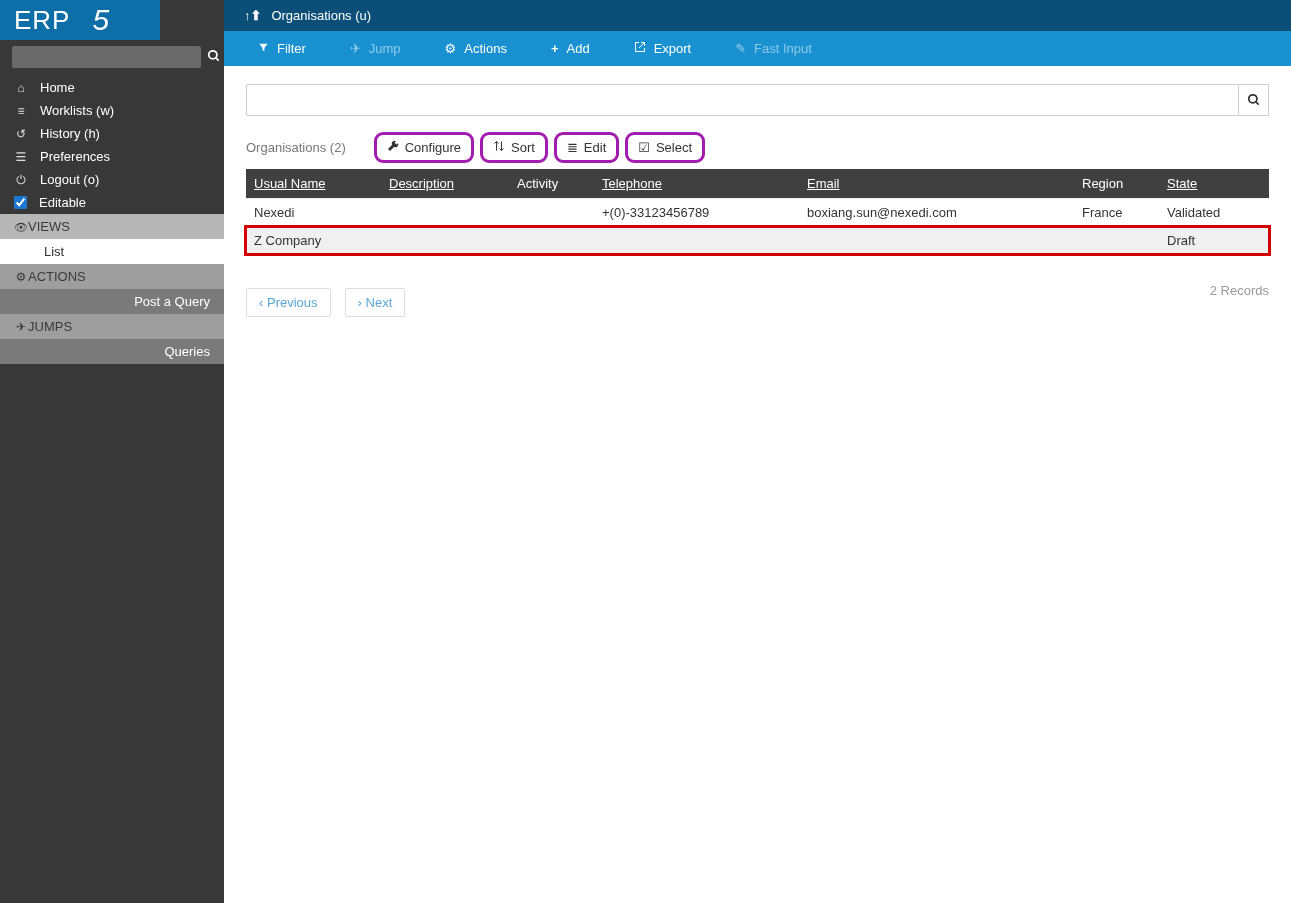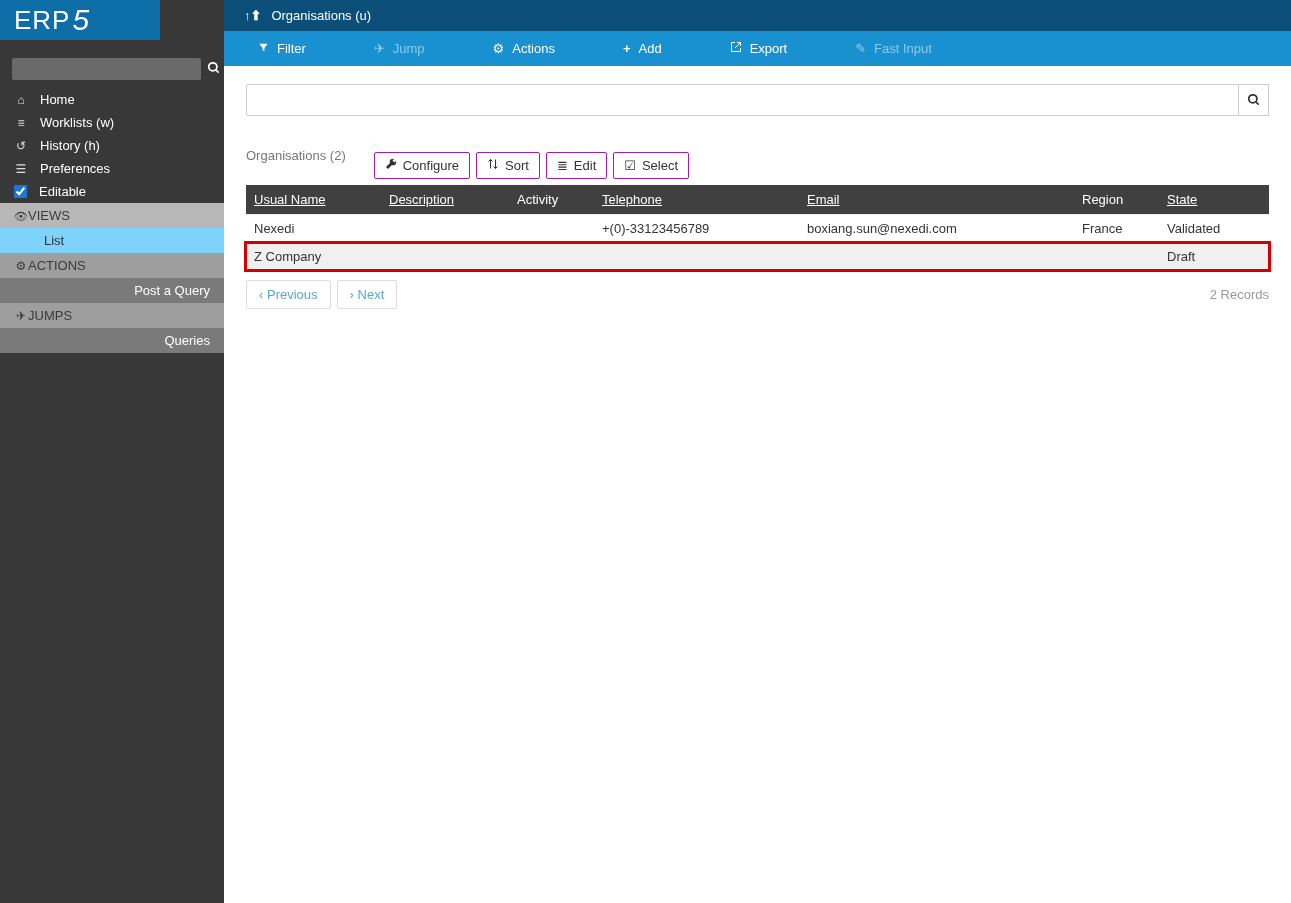--- a/index.html
+++ b/index.html
@@ -1,58 +1,58 @@
 <!DOCTYPE html>
 <html><head>
 <meta charset="utf-8">
 <style>
 * { margin: 0; padding: 0; box-sizing: border-box; }
 body { font-family: Arial, Helvetica, sans-serif; font-size: 13px; color: #333; background: #fff; }
 .app { display: flex; width: 1291px; height: 903px; }
 
 
 .sidebar { width: 224px; background: #383838; color: #fff; display: flex; flex-direction: column; }
-.logo { background: #0d6ea8; color: #fff; font-size: 26px; font-weight: 300; padding: 3px 14px; width: 160px; margin-bottom: 18px; letter-spacing: 1px; display:flex; align-items:center; }
+.logo { background: #0d6ea8; color: #fff; font-size: 26px; font-weight: 300; padding: 3px 14px; width: 160px; margin-bottom: 6px; letter-spacing: 1px; display:flex; align-items:center;gap:20px; }
 .logo .five { font-style: italic; font-size: 30px; margin-left:2px;}
 .search-row { display: flex; align-items: center; padding: 0 12px 8px 12px; gap: 6px; }
 .search-input { flex: 1; background: #6a6a6a; border: none; height: 22px; border-radius: 2px; color: #fff; padding: 0 6px; }
 .search-btn { color: #fff; font-size: 14px; }
 .nav { list-style: none; }
 .nav li { display: flex; align-items: center; padding: 4px 14px; color: #fff; font-size: 13px; gap: 12px; cursor: pointer; }
 .nav li .icon { width: 14px; text-align: center; font-size: 12px; color: #ddd; }
 .nav li.checkbox-row { gap: 12px; }
 .nav li.checkbox-row input { accent-color: #1976d2; }
 .section-header { background: #9e9e9e; color: #3a3a3a; padding: 5px 14px; font-size: 13px; display:flex; align-items:center; }
 .section-header .icon { width:14px; text-align:center; font-size:12px; color:#3a3a3a; }
 .section-header.active { background: #b7b7b7; }
-.sub-item { background: #7dd3fc; color: #333; padding: 5px 14px 5px 44px; font-size: 13px; cursor:pointer;}
+.sub-item { background: #ffffff; color: #333; padding: 5px 14px 5px 44px; font-size: 13px; cursor:pointer;}
 .sub-item-grey { background: #7a7a7a; color: #fff; padding: 5px 14px 5px 44px; font-size: 13px; cursor:pointer;text-align:right;}
 
 
 .main { flex: 1; display: flex; flex-direction: column; }
 .breadcrumb-bar { background: #0b4f78; color: #fff; padding: 8px 20px; font-size: 13px; display:flex; align-items:center; gap:10px;}
-.toolbar { background: #1991d0; color: #fff; display: flex; padding: 0 12px; gap: 24px; }
+.toolbar { background: #1991d0; color: #fff; display: flex; padding: 0 12px; }
 .toolbar .tool { padding: 10px 22px; display:flex; align-items:center; gap:8px; font-size: 13px; cursor:pointer;}
 .toolbar .tool.disabled { opacity: 0.5; cursor: default;}
 .content { padding: 18px 22px; }
 .big-search { display:flex; margin-bottom:16px; }
 .big-search input { flex:1; border:1px solid #ccc; height:32px; padding:0 10px; border-radius:2px 0 0 2px; }
 .big-search .icon-btn { width:30px; border:1px solid #ccc; border-left:none; display:flex; align-items:center; justify-content:center; color:#555; cursor:pointer;}
 .list-header-row { display:flex; justify-content:flex-start; align-items:center; margin-bottom:6px;gap:28px; }
 .list-title { color:#777; font-size:13px; }
 .list-actions { display:flex; gap:6px; }
-.btn { border:1px solid #a21caf; background:#fff; padding:5px 10px; font-size:13px; display:flex; align-items:center; gap:6px; border-radius:2px; cursor:pointer; color:#333;margin-top:20px;}
+.btn { border:3px solid #a21caf; background:#fff; padding:5px 10px; font-size:13px; display:flex; align-items:center; gap:6px; border-radius:9px; cursor:pointer; color:#333;}
 table.data { width:100%; border-collapse:collapse; }
 table.data thead th { background:#404040; color:#fff; text-align:left; padding:7px 8px; font-weight:normal; font-size:13px;}
 table.data thead th .ul { text-decoration: underline; cursor:pointer; }
 table.data tbody td { padding:6px 8px; font-size:13px; border-top:1px solid #eee; background:#fff;}
 table.data tbody tr.alt td { background:#f0f0f0; }
 tr.highlight-row { outline: 3px solid #d40000; outline-offset: -1px; margin-left: 16px; }
 .pager-row { display:flex; justify-content:space-between; align-items:center; margin-top:10px; }
-.pager { display:flex; gap:6px; }
+.pager { display:flex; gap:14px;margin-top:24px; }
 .pager .pbtn { border:1px solid #ddd; color:#5aa7d6; padding:6px 12px; font-size:13px; border-radius:2px; cursor:pointer;}
 .records { color:#999; font-size:13px; }
 
 
 .i::before { content:""; }
 .i-home::before { content:"\2302"; }
 .i-puzzle::before { content:"\272A"; }
 .i-list::before { content:"\2261"; }
 .i-history::before { content:"\21BA"; }
 .i-magnify { font-weight:bold; }
@@ -95,20 +95,24 @@
           <span class="icon i i-list"></span>
           <span>Worklists (w)</span>
         </li>
       <li>
           <span class="icon i i-history"></span>
           <span>History (h)</span>
         </li>
       <li>
           <span class="icon i i-sliders"></span>
           <span>Preferences</span>
+        </li>
+      <li>
+          <span class="icon i i-power"></span>
+          <span>Logout (o)</span>
         </li>
       <li class="checkbox-row">
         <input type="checkbox" checked="" style="">
         <span>Editable</span>
       </li>
     </ul>
     <div class="section-header active">
         <span class="icon i i-eye"></span>
         <span>VIEWS</span>
       </div>

